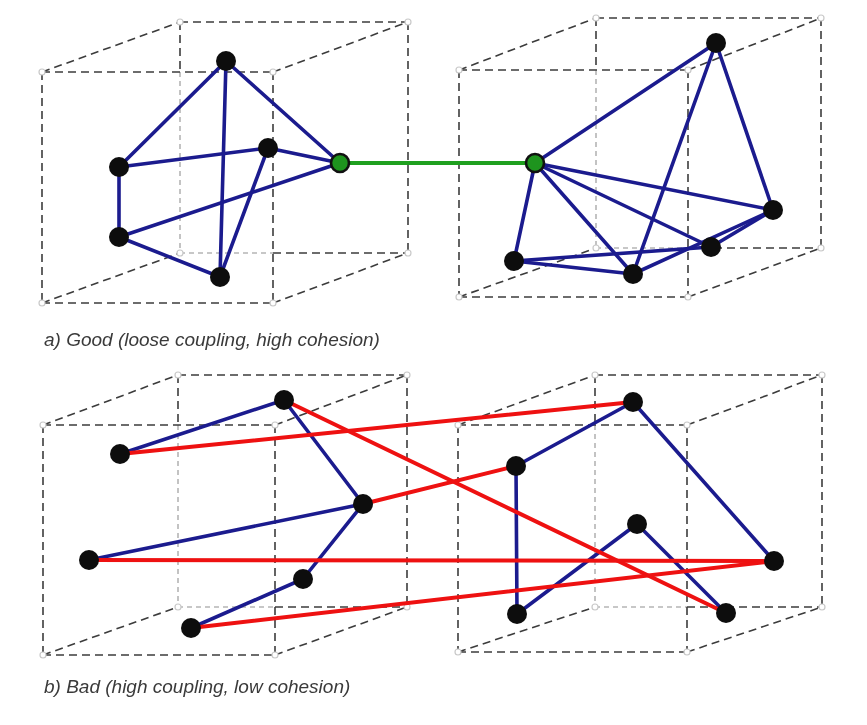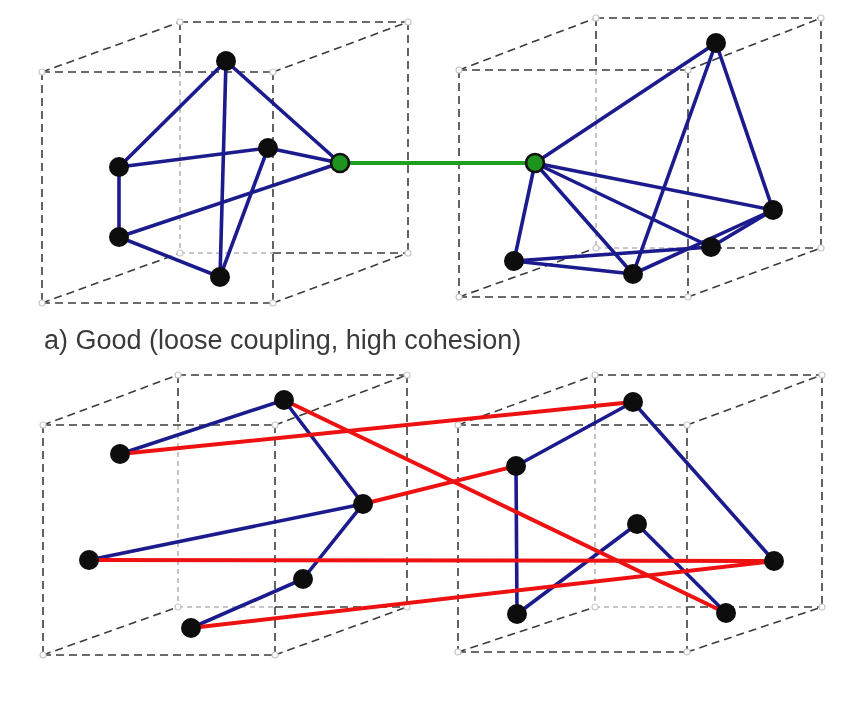--- a/index.html
+++ b/index.html
@@ -18,24 +18,25 @@
     background: #ffffff;
   }
   #diagram-svg {
     position: absolute;
     left: 0;
     top: 0;
     display: block;
   }
   .caption {
     position: absolute;
-    font-size: 27px;
+    font-size: 19px;
     line-height: 26px;
     color: #3a3a3a;
     white-space: nowrap;
+    font-style: italic;
   }
   .caption-a { left: 44px; top: 327px; }
   .caption-b { left: 44px; top: 674px; }
 </style>
 </head>
 <body>
 
 <div id="figure-root">
   <svg id="diagram-svg" width="867" height="725" viewBox="0 0 867 725" xmlns="http://www.w3.org/2000/svg">
       <g>
@@ -193,13 +194,14 @@
         <circle cx="191" cy="628" r="10" fill="#0d0d0d" stroke="none" stroke-width="0"></circle>
         <circle cx="633" cy="402" r="10" fill="#0d0d0d" stroke="none" stroke-width="0"></circle>
         <circle cx="516" cy="466" r="10" fill="#0d0d0d" stroke="none" stroke-width="0"></circle>
         <circle cx="637" cy="524" r="10" fill="#0d0d0d" stroke="none" stroke-width="0"></circle>
         <circle cx="774" cy="561" r="10" fill="#0d0d0d" stroke="none" stroke-width="0"></circle>
         <circle cx="517" cy="614" r="10" fill="#0d0d0d" stroke="none" stroke-width="0"></circle>
         <circle cx="726" cy="613" r="10" fill="#0d0d0d" stroke="none" stroke-width="0"></circle>
       </g>
     </svg>
   <div class="caption caption-a" style="color: rgb(58, 58, 58);">a) Good (loose coupling, high cohesion)</div>
+  <div class="caption caption-b" style="color: rgb(58, 58, 58);">b) Bad (high coupling, low cohesion)</div>
 </div>
 
 </body></html>

